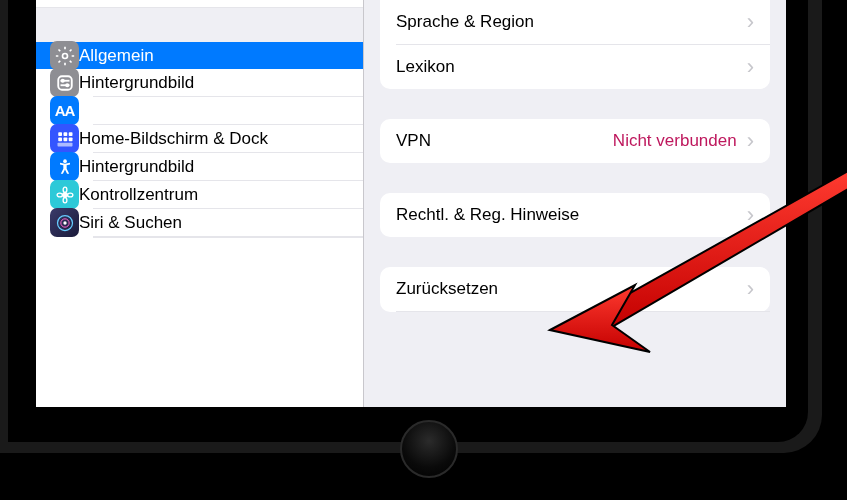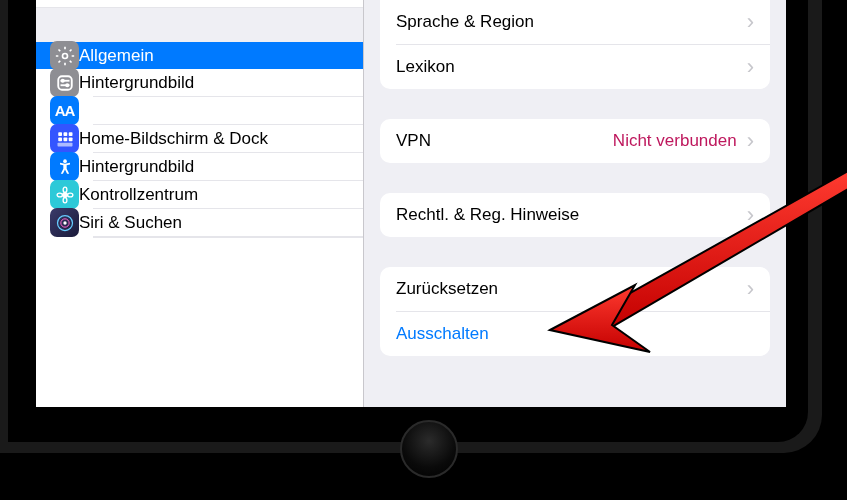--- a/index.html
+++ b/index.html
@@ -241,23 +241,20 @@
         <span class="chev">›</span>
       </div>
     </div>
 
     <div class="group">
       <div class="row">
         <span class="label">Zurücksetzen</span>
         <span class="chev">›</span>
       </div>
       <div class="row-sep"></div>
-      <div class="row action">
-        <span class="label">Ausschalten</span>
-      </div>
     </div>
 
   </div>
 </div>
 
 <svg class="arrow-annot" style="left:540px; top:170px; width:310px; height:190px;" viewBox="0 0 310 190">
   <defs>
     <linearGradient id="redg" x1="0" y1="0" x2="0" y2="1">
       <stop offset="0%" stop-color="#ff3b30"></stop>
       <stop offset="100%" stop-color="#c40000"></stop>

